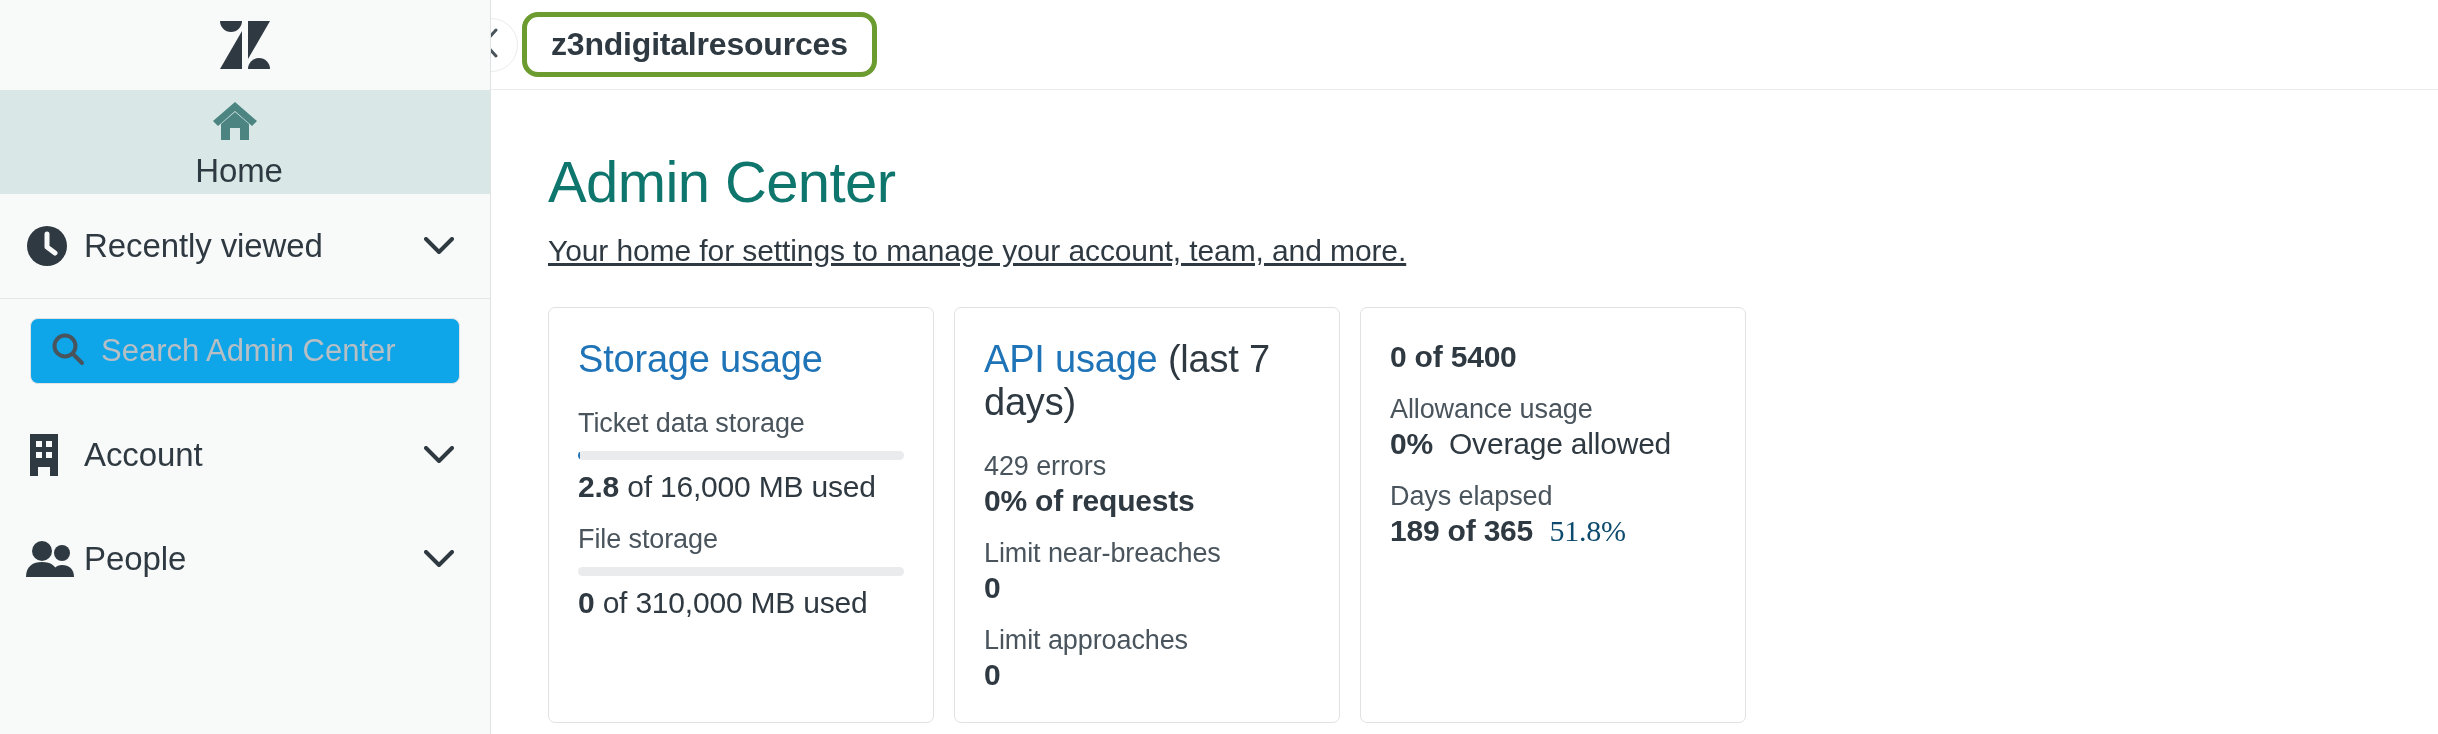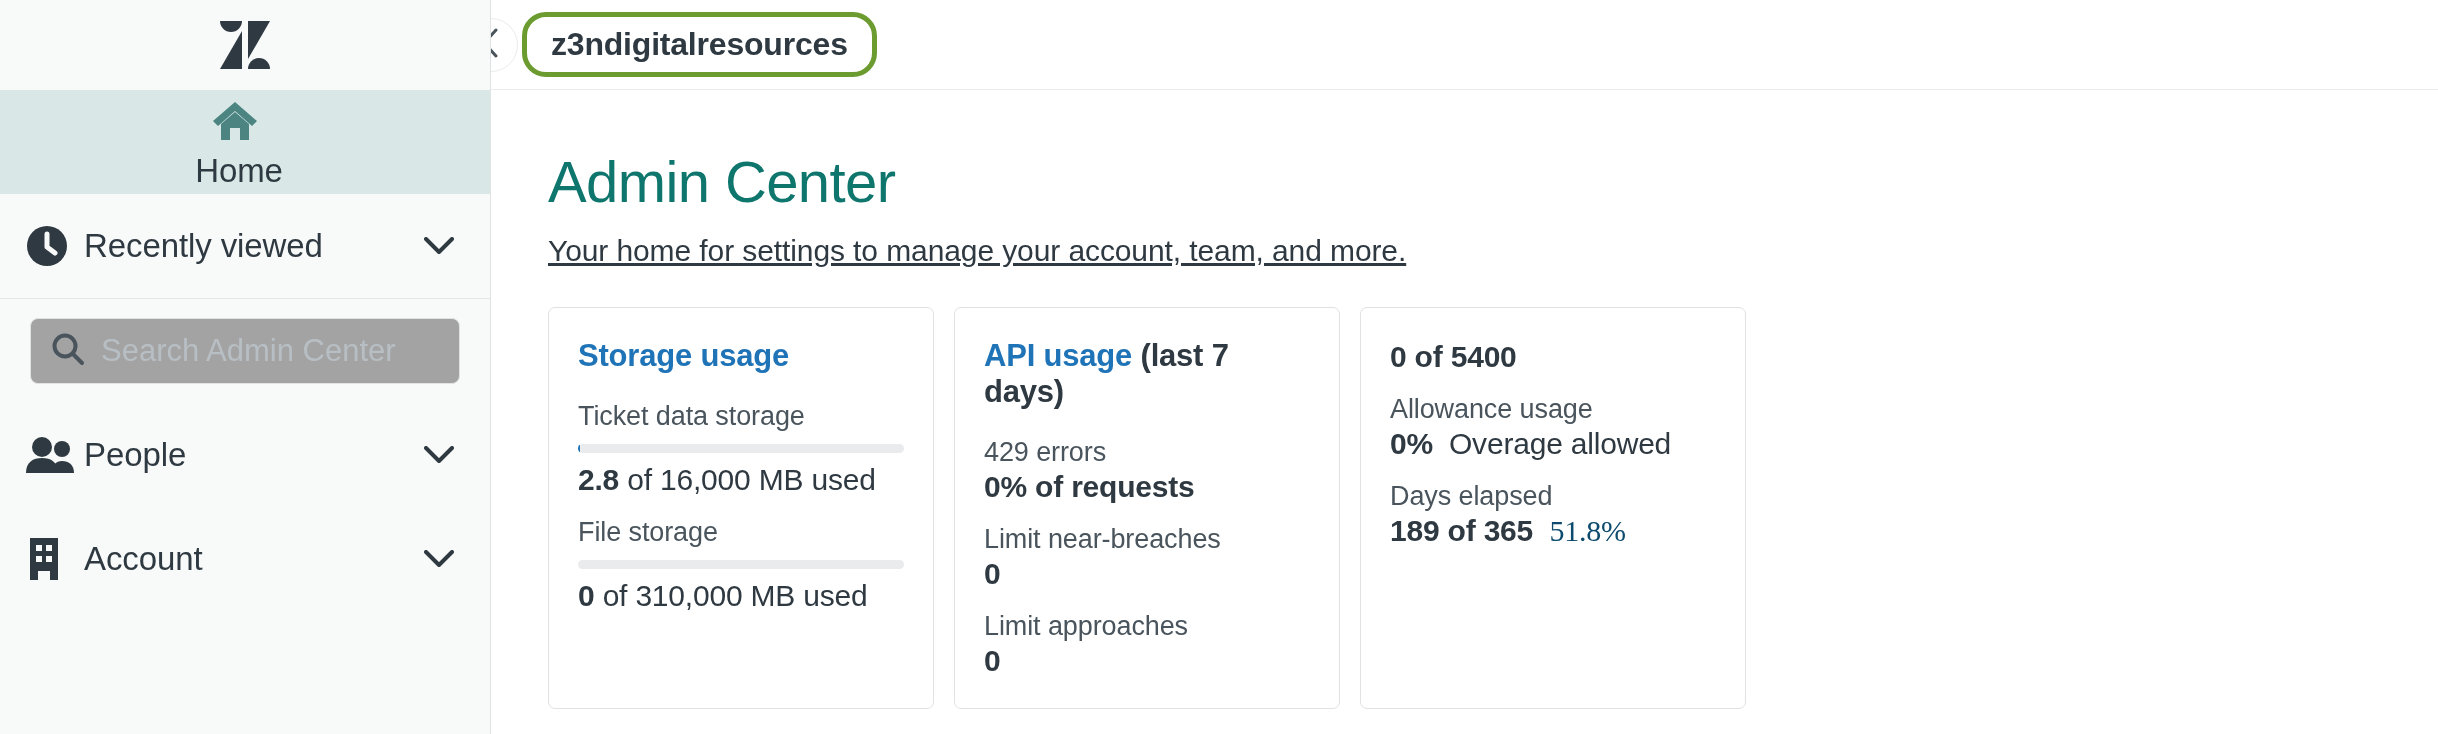--- a/index.html
+++ b/index.html
@@ -57,21 +57,21 @@
     white-space: nowrap;
   }
   .nav-row.active .nav-label { color: #2f3941; }
   .chev { width: 34px; flex: 0 0 34px; display:flex; align-items:center; justify-content:center; }
 
   .divider { height: 1px; background: #e3e5e6; margin: 0; }
 
   .search-wrap { padding: 19px 30px 19px 30px; }
   .search-box {
     height: 66px;
-    background: #a3a3a3;
+    background: #0ea5e9;
     border: 1px solid #e0e2e3;
     border-radius: 8px;
     display: flex;
     align-items: center;
     padding: 12px 20px;
     gap: 16px;
   }
   .search-box input {
     border: none;
     outline: none;
@@ -102,21 +102,21 @@
     border-radius: 50%;
     background: #ffffff;
     border: 1px solid #e9ebec;
     display: flex; align-items: center; justify-content: center;
     z-index: 5;
     cursor: pointer;
   }
   .breadcrumb-highlight {
     margin-left: 31px;
     border: 5px solid #6c9b2f;
-    border-radius: 24px;
+    border-radius: 16px;
     padding: 9px 24px;
     display: inline-flex;
     align-items: center;
     background: #ffffff;
   }
   .breadcrumb-text {
     font-size: 32px;
     font-weight: bold;
     color: #2f3941;
     letter-spacing: -0.2px;
@@ -147,22 +147,22 @@
   .card {
     width: 386px;
     min-height: 394px;
     border: 1px solid #e0e2e3;
     border-radius: 7px;
     background: #ffffff;
     padding: 30px 29px 30px 29px;
     flex: 0 0 386px;
   }
   .card-title {
-    font-size: 31px;
-    font-weight: bold;
+    font-size: 38px;
+    font-weight: normal;
     color: #1f73b7;
     letter-spacing: -0.2px;
     margin-bottom: 27px;
     cursor: pointer;
   }
   .card-title .suffix { color: #2f3941; }
 
   .metric-label {
     font-size: 27px;
     color: #49545c;
@@ -249,46 +249,46 @@
             <circle cx="14" cy="14" r="10.5" stroke="#49545c" stroke-width="4" fill="none"></circle>
             <path d="M22 22 L31 31" stroke="#49545c" stroke-width="4" stroke-linecap="round"></path>
           </svg>
         </span>
         <input type="text" value="" placeholder="Search Admin Center" style="">
       </div>
     </div>
 
     <div class="nav-row">
       <span class="nav-icon">
-        <svg width="48" height="38" viewBox="0 0 48 38" xmlns="http://www.w3.org/2000/svg">
-          <circle cx="16" cy="11" r="10" fill="#2f3941"></circle>
-          <circle cx="36" cy="13" r="8" fill="#2f3941"></circle>
-          <path d="M0 37 C0 26 7 22 16 22 C25 22 32 26 32 37 Z" fill="#2f3941"></path>
-          <path d="M26 37 C26 29 30 25 36 25 C43 25 48 29 48 37 Z" fill="#2f3941"></path>
-        </svg>
-      </span>
-      <span class="nav-label">People</span>
-      <span class="chev">
-        <svg width="30" height="18" viewBox="0 0 30 18" xmlns="http://www.w3.org/2000/svg">
-          <path d="M2 2 L15 15 L28 2" stroke="#2f3941" stroke-width="4" fill="none" stroke-linecap="round" stroke-linejoin="round"></path>
-        </svg>
-      </span>
-    </div>
-
-    <div class="nav-row">
-      <span class="nav-icon">
         <svg width="36" height="42" viewBox="0 0 36 42" xmlns="http://www.w3.org/2000/svg">
           <path d="M4 0 H32 V42 H24 V33 H12 V42 H4 Z" fill="#2f3941"></path>
           <rect x="10" y="7" width="6" height="6" fill="#f8f9f9"></rect>
           <rect x="20" y="7" width="6" height="6" fill="#f8f9f9"></rect>
           <rect x="10" y="18" width="6" height="6" fill="#f8f9f9"></rect>
           <rect x="20" y="18" width="6" height="6" fill="#f8f9f9"></rect>
         </svg>
       </span>
       <span class="nav-label">Account</span>
+      <span class="chev">
+        <svg width="30" height="18" viewBox="0 0 30 18" xmlns="http://www.w3.org/2000/svg">
+          <path d="M2 2 L15 15 L28 2" stroke="#2f3941" stroke-width="4" fill="none" stroke-linecap="round" stroke-linejoin="round"></path>
+        </svg>
+      </span>
+    </div>
+
+    <div class="nav-row">
+      <span class="nav-icon">
+        <svg width="48" height="38" viewBox="0 0 48 38" xmlns="http://www.w3.org/2000/svg">
+          <circle cx="16" cy="11" r="10" fill="#2f3941"></circle>
+          <circle cx="36" cy="13" r="8" fill="#2f3941"></circle>
+          <path d="M0 37 C0 26 7 22 16 22 C25 22 32 26 32 37 Z" fill="#2f3941"></path>
+          <path d="M26 37 C26 29 30 25 36 25 C43 25 48 29 48 37 Z" fill="#2f3941"></path>
+        </svg>
+      </span>
+      <span class="nav-label">People</span>
       <span class="chev">
         <svg width="30" height="18" viewBox="0 0 30 18" xmlns="http://www.w3.org/2000/svg">
           <path d="M2 2 L15 15 L28 2" stroke="#2f3941" stroke-width="4" fill="none" stroke-linecap="round" stroke-linejoin="round"></path>
         </svg>
       </span>
     </div>
 
 
   </aside>
 

